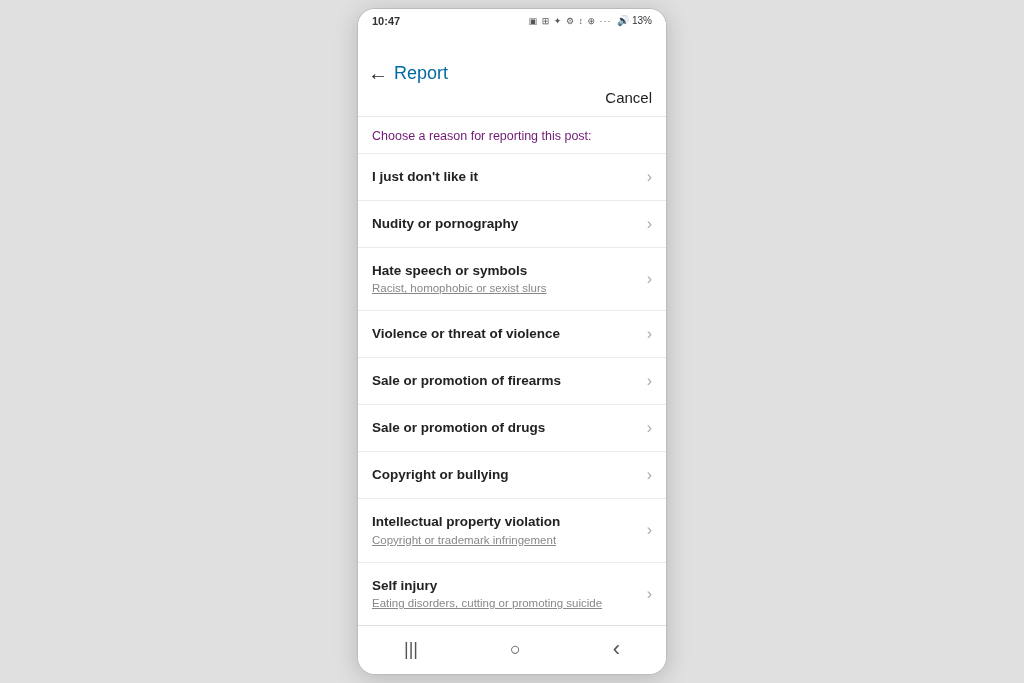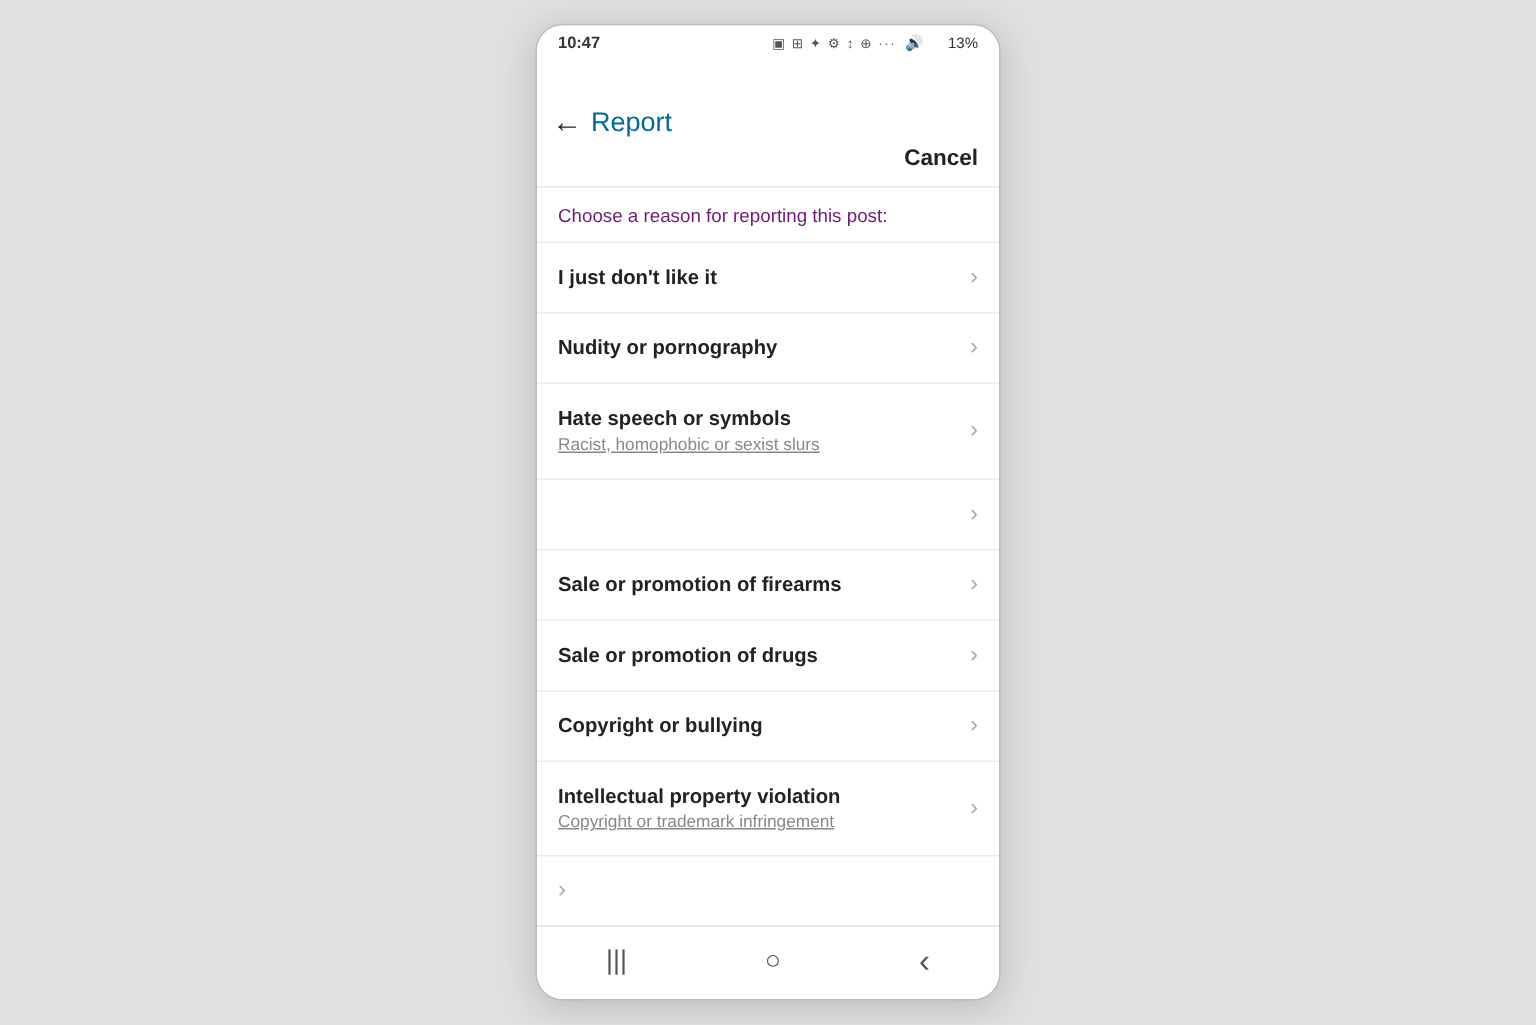--- a/index.html
+++ b/index.html
@@ -69,21 +69,21 @@
     .header-title {
       font-size: 18px;
       font-weight: 500;
       color: #0369a1;
     }
 
     .cancel-btn {
       font-size: 15px;
       color: #222;
       cursor: pointer;
-      font-weight: 700;
+      font-weight: 400;
       margin-top: 48px;
     }
 
     .subtitle {
       padding: 12px 14px 10px 14px;
       font-size: 12.5px;
       color: #701a75;
     }
 
     .report-list {
@@ -147,21 +147,21 @@
 </head>
 <body>
 
 <div class="phone-frame">
 
   <div class="status-bar">
     <span class="status-bar-left">10:47</span>
     <div class="status-bar-right">
       <span style="font-size:9px; color:#555; letter-spacing:1px;">▣ ⊞ ✦ ⚙ ↕ ⊕ ···</span>
       <span style="margin-left:4px;">🔊</span>
-      <span style="font-size:10px; margin-left:14px;">13%</span>
+      <span style="font-size:10px; margin-left:0;">13%</span>
     </div>
   </div>
 
   <div class="header">
     <div class="header-left">
       <span class="back-arrow">←</span>
       <span class="header-title">Report</span>
     </div>
     <span class="cancel-btn">Cancel</span>
   </div>
@@ -183,20 +183,21 @@
       </li>
       <li class="report-item">
         <div class="report-item-content">
           <div class="report-item-title">Hate speech or symbols</div>
           <div class="report-item-subtitle">Racist, homophobic or sexist slurs</div>
         </div>
         <span class="chevron">›</span>
       </li>
       <li class="report-item">
         <div class="report-item-content">
+          <div class="report-item-title">Violence or threat of violence</div>
         </div>
         <span class="chevron">›</span>
       </li>
       <li class="report-item">
         <div class="report-item-content">
           <div class="report-item-title">Sale or promotion of firearms</div>
         </div>
         <span class="chevron">›</span>
       </li>
       <li class="report-item">
@@ -212,20 +213,24 @@
         <span class="chevron">›</span>
       </li>
       <li class="report-item">
         <div class="report-item-content">
           <div class="report-item-title">Intellectual property violation</div>
           <div class="report-item-subtitle">Copyright or trademark infringement</div>
         </div>
         <span class="chevron">›</span>
       </li>
       <li class="report-item">
+        <div class="report-item-content">
+          <div class="report-item-title">Self injury</div>
+          <div class="report-item-subtitle">Eating disorders, cutting or promoting suicide</div>
+        </div>
         <span class="chevron">›</span>
       </li>
     </ul>
 
   <div class="nav-bar">
     <span class="nav-icon">|||</span>
     <span class="nav-icon">○</span>
     <span class="nav-icon" style="font-size:22px;">‹</span>
   </div>
 

